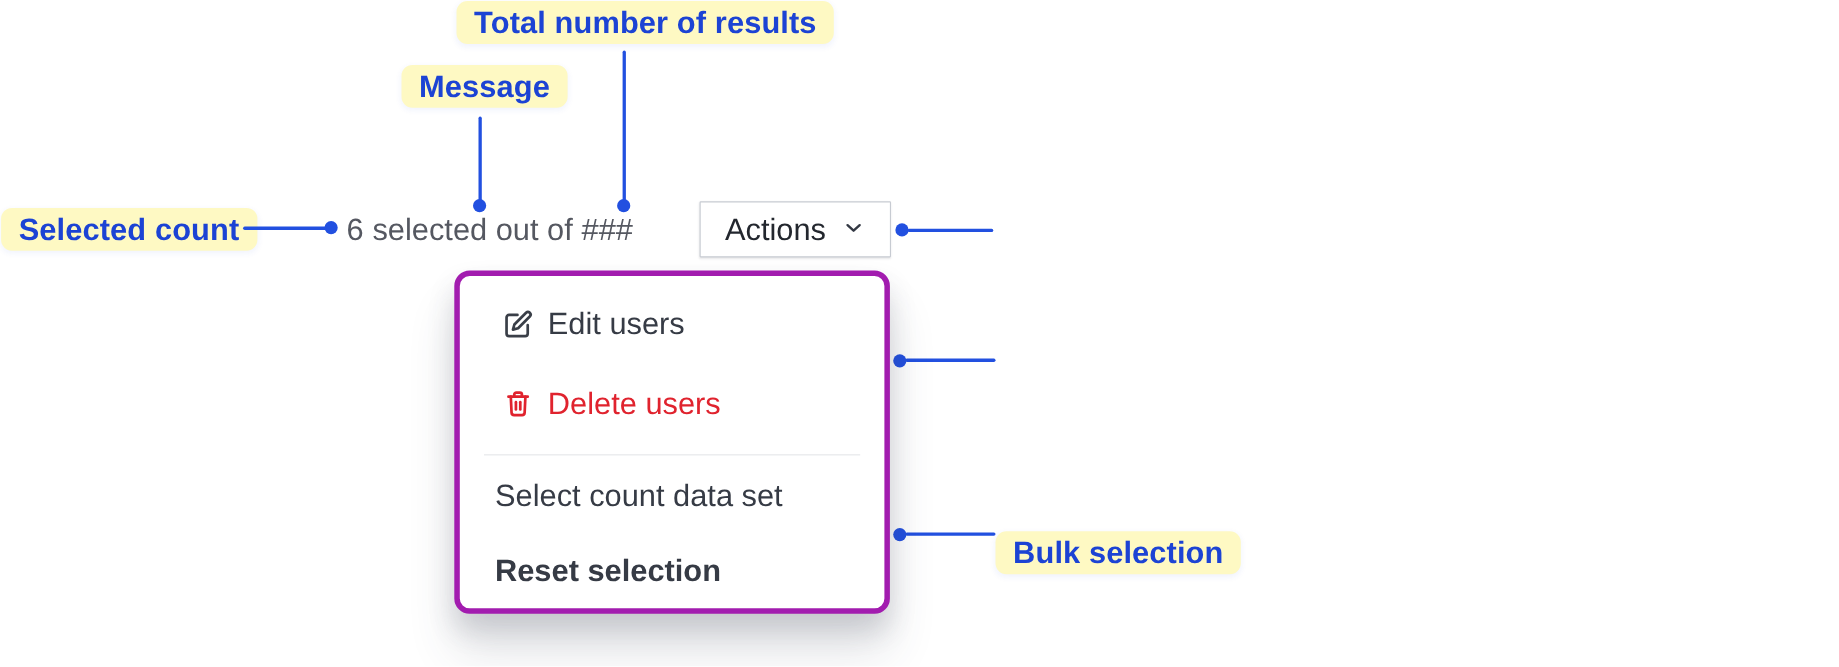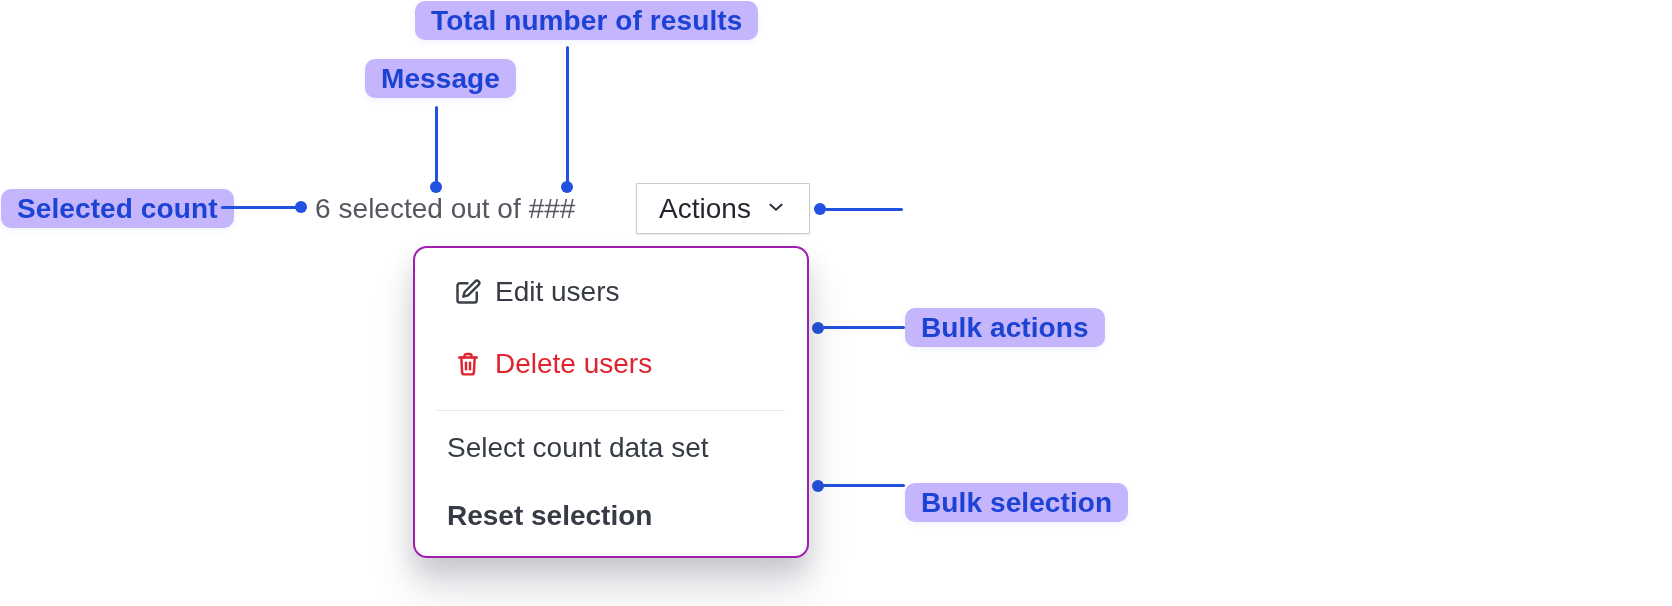--- a/index.html
+++ b/index.html
@@ -14,21 +14,21 @@
     overflow: hidden;
   }
 
   
   .pill {
     position: absolute;
     display: inline-flex;
     align-items: center;
     height: 39px;
     padding: 0 16px;
-    background: #c4b5fd;
+    background: #fef9c3;
     border-radius: 10px;
     color: #1c43d4;
     font-size: 28px;
     font-weight: 600;
     letter-spacing: 0.1px;
     white-space: nowrap;
     box-shadow: 0 2px 6px rgba(28, 67, 212, 0.07);
   }
   .pill-total   { left: 415px; top: 1px; }
   .pill-message { left: 365px; top: 59px; }
@@ -97,21 +97,21 @@
     cursor: pointer;
     box-shadow: 0 1px 2px rgba(16, 24, 40, 0.10);
   }
 
   
   .menu-panel {
     position: absolute;
     left: 413px; top: 246px;
     width: 396px; height: 312px;
     background: #ffffff;
-    border: 2px solid #a21caf;
+    border: 5px solid #a21caf;
     border-radius: 14px;
     box-shadow: 0 14px 24px rgba(60, 66, 82, 0.18),
                 0 34px 44px rgba(60, 66, 82, 0.14);
   }
   .menu-item {
     position: absolute;
     left: 0; right: 0;
     display: flex;
     align-items: center;
     gap: 13px;
@@ -139,23 +139,20 @@
 <div class="stage">
 
   <div class="pill pill-total">
     <span>Total number of results</span>
   </div>
   <div class="pill pill-message">
     <span>Message</span>
   </div>
   <div class="pill pill-selected">
     <span>Selected count</span>
-  </div>
-  <div class="pill pill-bulk-actions">
-    <span>Bulk actions</span>
   </div>
   <div class="pill pill-bulk-selection">
     <span>Bulk selection</span>
   </div>
 
   <div class="vline line-message-v"></div>
   <div class="dot dot-message"></div>
 
   <div class="vline line-total-v"></div>
   <div class="dot dot-total"></div>

